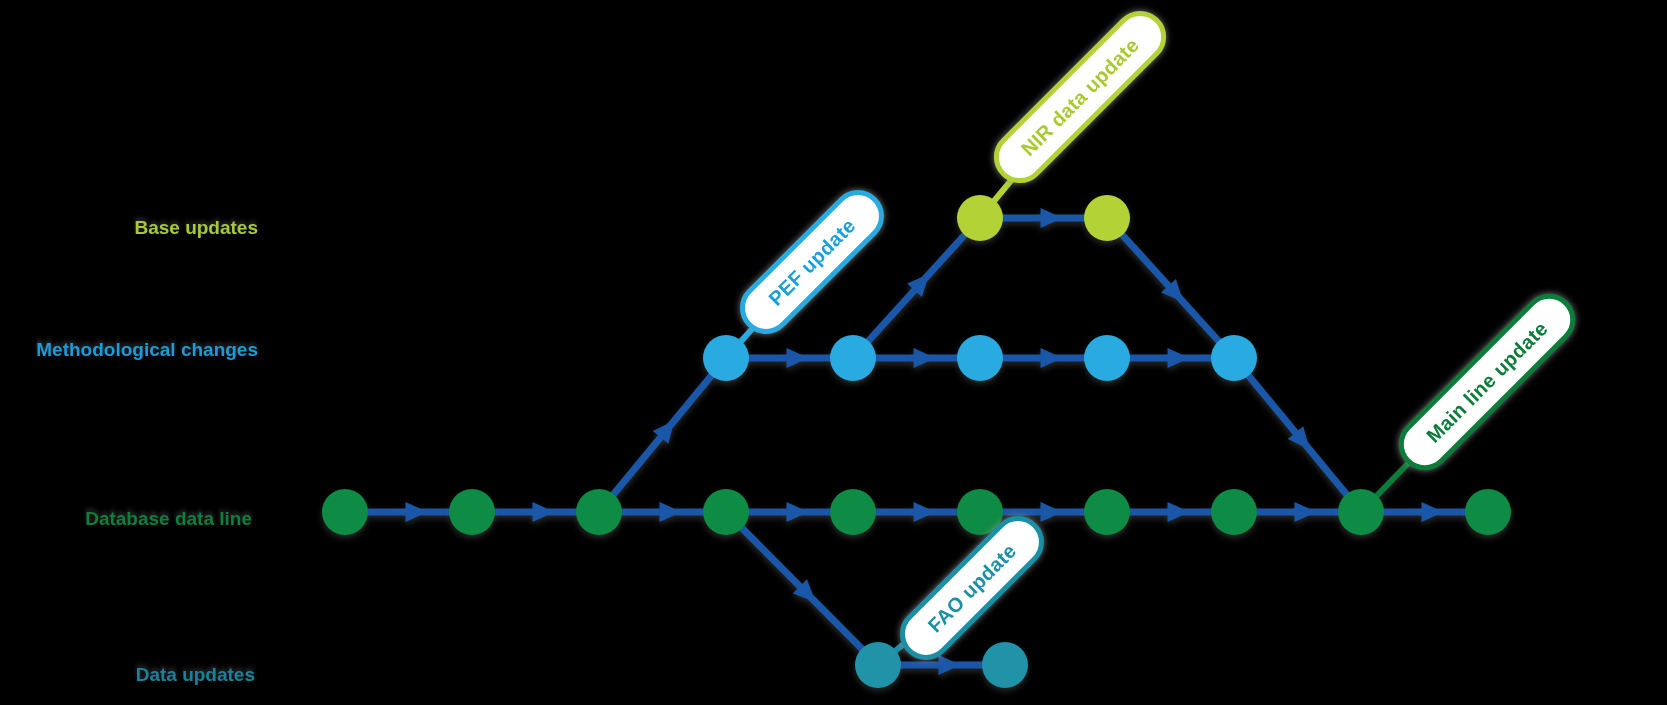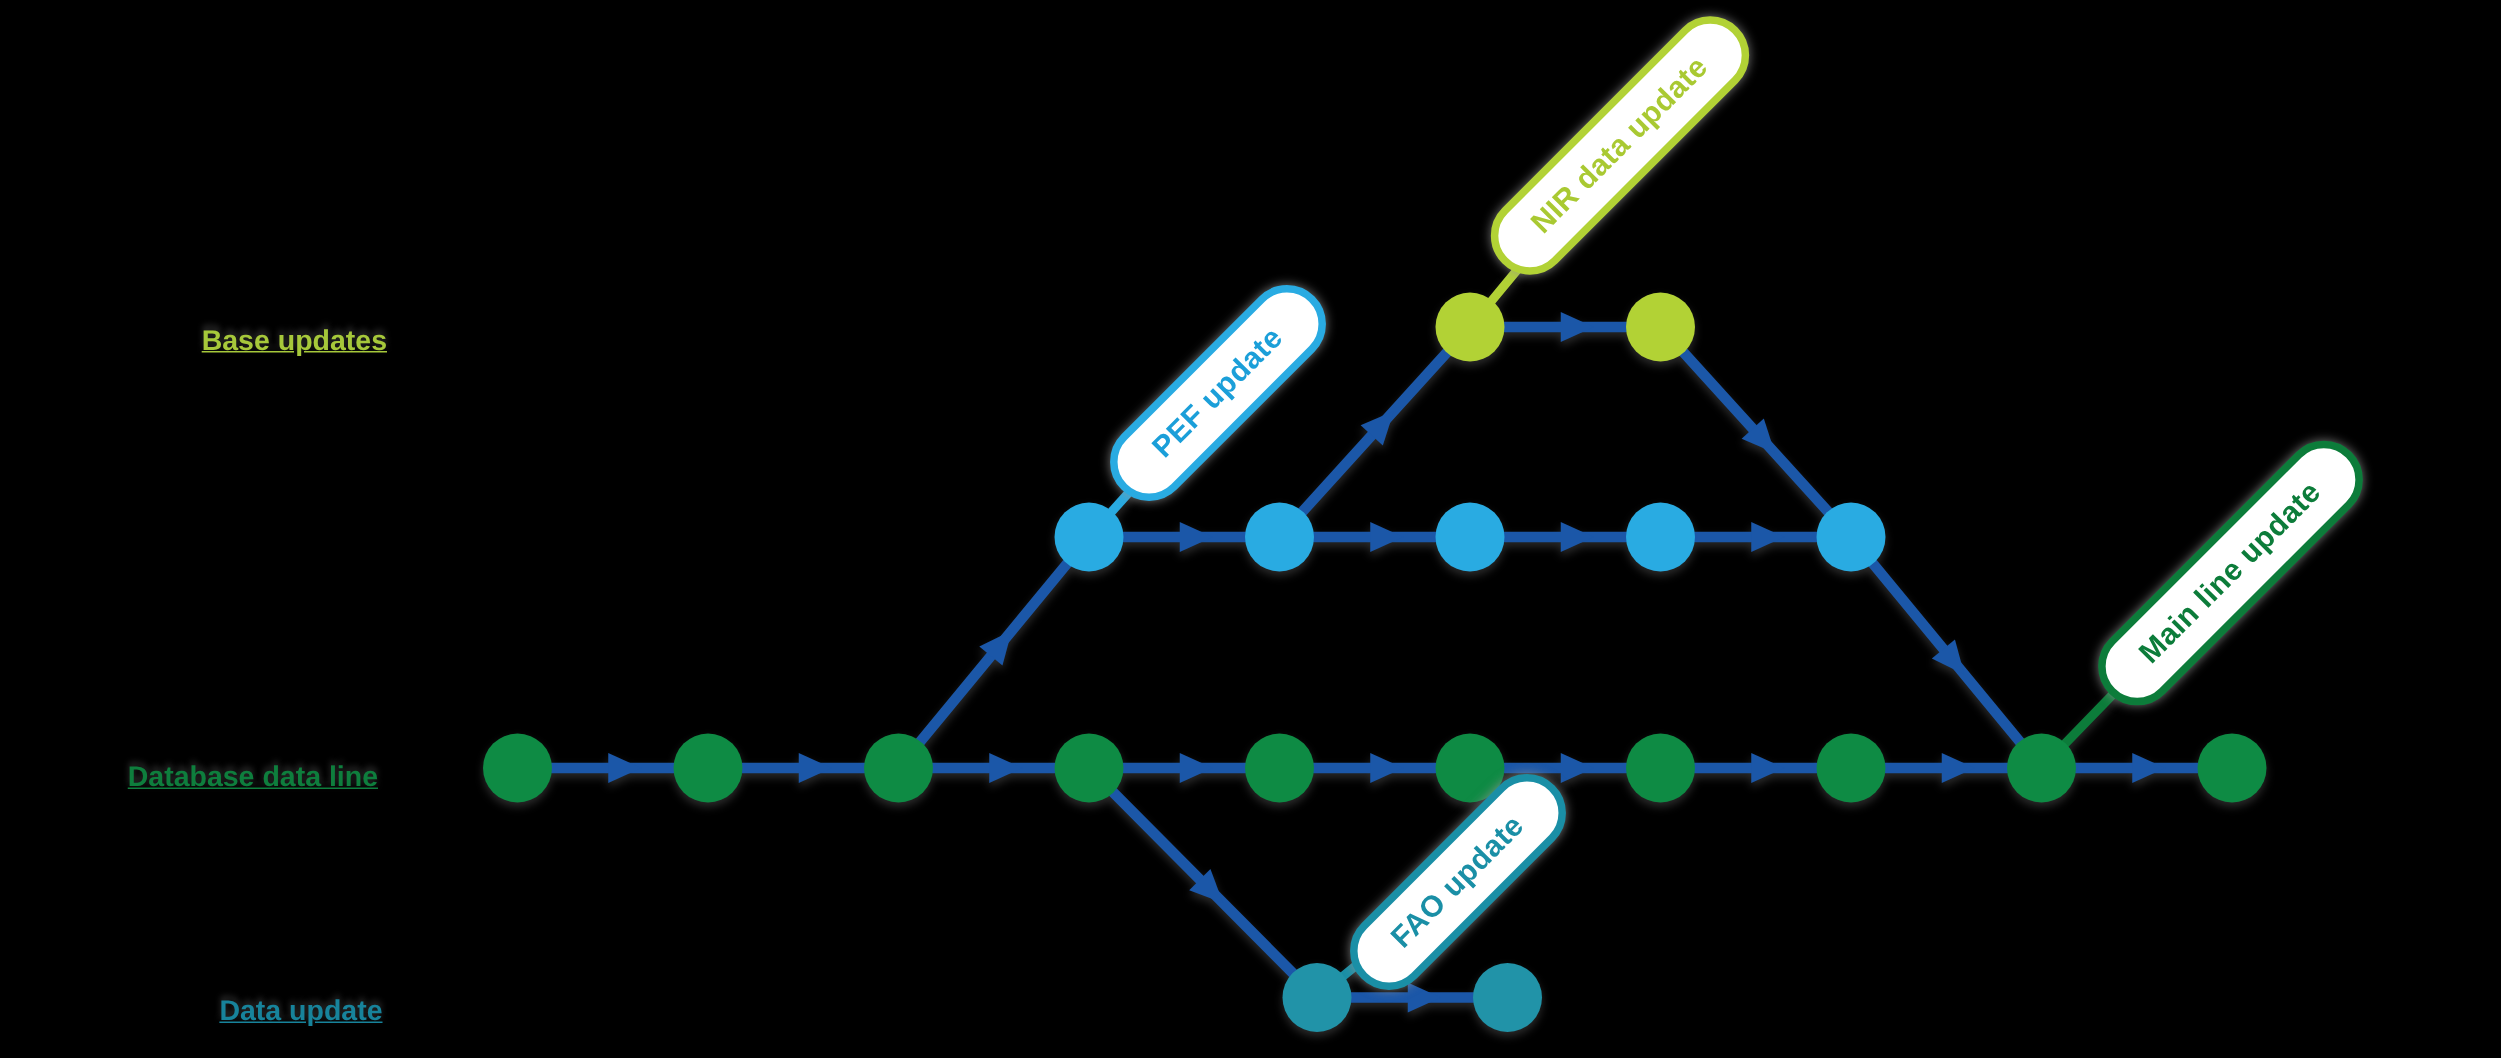--- a/index.html
+++ b/index.html
@@ -15,21 +15,20 @@
     position:absolute;left:0;top:0;
     filter:drop-shadow(0 3px 3px rgba(120,120,120,0.35));
   }
   .row-label{
     position:absolute;
     transform:translate(-100%,-50%);
     font-weight:bold;
     font-size:19px;
     white-space:nowrap;
     text-shadow:0 -3px 4px rgba(150,150,150,0.35);
-    text-decoration:underline;
   }
   .callout{
     position:absolute;
     transform:translate(-50%,-50%) rotate(-45deg);
     background:#ffffff;
     border:5px solid;
     border-radius:999px;
     height:42px;
     display:flex;
     align-items:center;
@@ -108,22 +107,23 @@
       <circle cx="980" cy="512" r="23" fill="#0e8b44"></circle>
       <circle cx="1107" cy="512" r="23" fill="#0e8b44"></circle>
       <circle cx="1234" cy="512" r="23" fill="#0e8b44"></circle>
       <circle cx="1361" cy="512" r="23" fill="#0e8b44"></circle>
       <circle cx="1488" cy="512" r="23" fill="#0e8b44"></circle>
       <circle cx="878" cy="665" r="23" fill="#2193a8"></circle>
       <circle cx="1005" cy="665" r="23" fill="#2193a8"></circle>
     </svg>
 
   <div class="row-label" style="left: 258px; top: 228px; color: rgb(166, 200, 58);">Base updates</div>
+  <div class="row-label" style="left: 258px; top: 350px; color: rgb(27, 156, 217);">Methodological changes</div>
   <div class="row-label" style="left: 252px; top: 519px; color: rgb(14, 126, 61);">Database data line</div>
-  <div class="row-label" style="left: 255px; top: 675px; color: rgb(23, 131, 155);">Data update</div>
+  <div class="row-label" style="left: 255px; top: 675px; color: rgb(23, 131, 155);">Data updates</div>
 
   <div class="callout" style="left: 812px; top: 262px; width: 172px; border-color: rgb(41, 171, 226);">
     <span class="callout-text" style="color: rgb(27, 159, 217);">PEF update</span>
   </div>
   <div class="callout" style="left: 1080px; top: 97px; width: 212px; border-color: rgb(178, 210, 53);">
     <span class="callout-text" style="color: rgb(169, 201, 50);">NIR data update</span>
   </div>
   <div class="callout" style="left: 1487px; top: 382px; width: 218px; border-color: rgb(12, 124, 58);">
     <span class="callout-text" style="color: rgb(12, 124, 58);">Main line update</span>
   </div>

